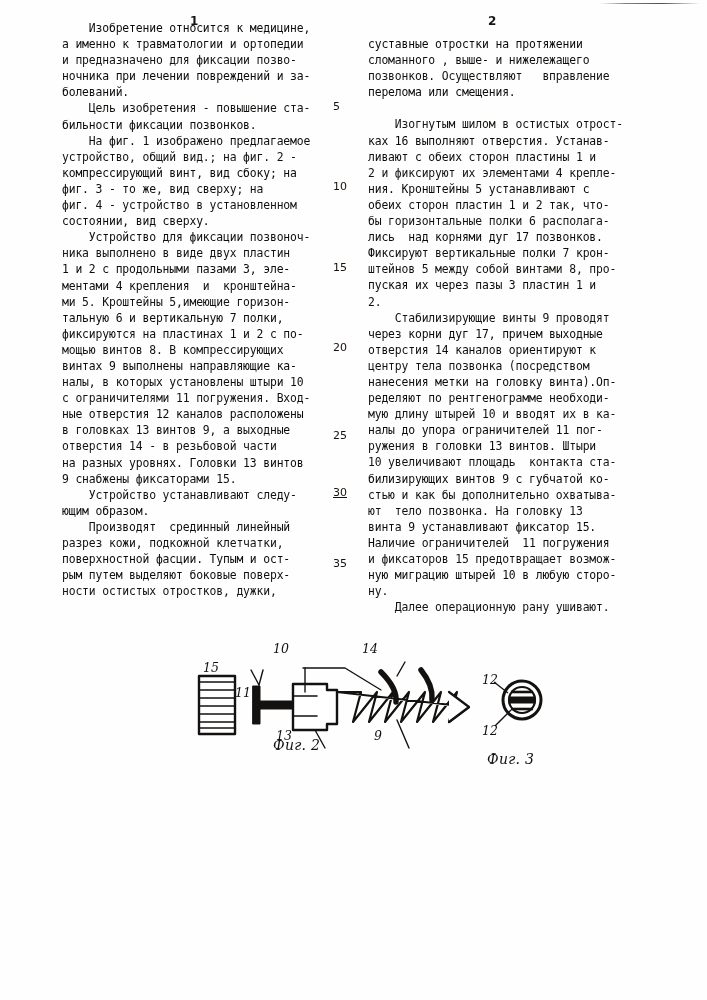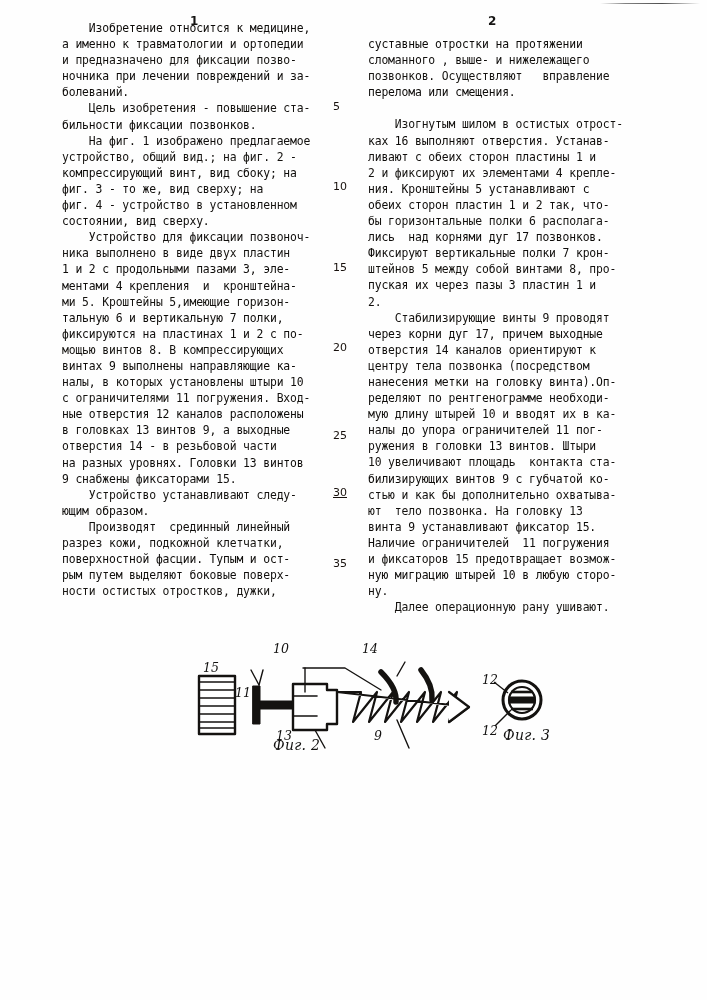--- a/index.html
+++ b/index.html
@@ -198,16 +198,16 @@
         <line x1="31" y1="41" x2="53" y2="41" stroke-width="2.6"></line>
 
         <line x1="28" y1="25" x2="14" y2="14" stroke-width="1.3"></line>
         <line x1="31" y1="42" x2="15" y2="58" stroke-width="1.3"></line>
       </g>
     </svg>
 
     <span class="ref-num" style="left:482px; top:52px;">12</span>
     <span class="ref-num" style="left:482px; top:103px;">12</span>
 
-    <span class="fig-caption" style="left:487px; top:107px;margin-left:16px;">Фиг. 3</span>
+    <span class="fig-caption" style="left:487px; top:131px;">Фиг. 3</span>
   </div>
 
 </div>
 
 </body></html>

